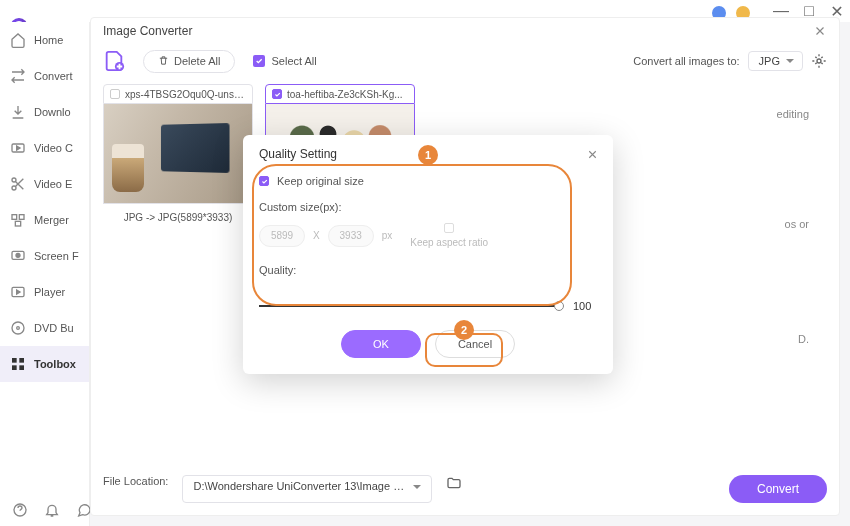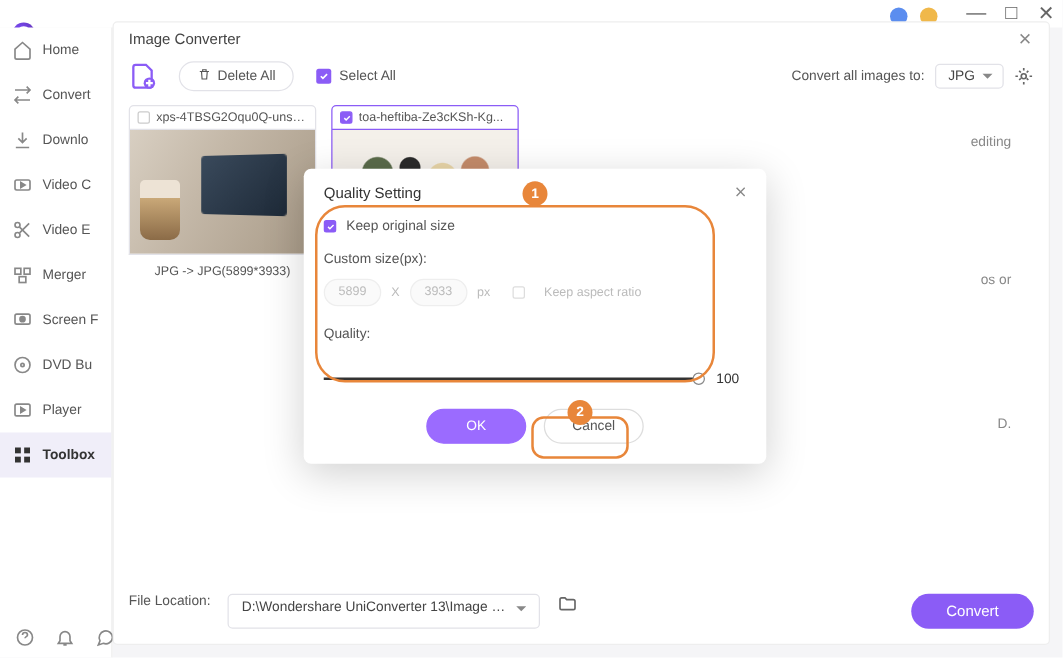--- a/index.html
+++ b/index.html
@@ -82,21 +82,21 @@
 .badge { position: absolute; width: 20px; height: 20px; border-radius: 50%; background: #e8863a; color: #fff; font-size: 11px; font-weight: 600; display: flex; align-items: center; justify-content: center; z-index: 5; }
 .badge.b1 { left: 418px; top: 145px; }
 .badge.b2 { left: 454px; top: 320px; }
 
 .modal-body { padding: 4px 16px 0; }
 .row { display: flex; align-items: center; gap: 8px; font-size: 11px; color: #555; margin-bottom: 14px; }
 .row .chkbox { cursor: pointer; }
 .custom-row { display: flex; align-items: center; gap: 8px; margin-bottom: 16px; }
 .numbox { width: 46px; height: 22px; border: 1px solid #eee; border-radius: 11px; font-size: 10px; color: #bbb; text-align: center; line-height: 20px; background: #fafafa; }
 .xlabel, .pxlabel { font-size: 10px; color: #bbb; }
-.aspect { display: flex; align-items: center; gap: 15px; font-size: 10px; color: #bbb; margin-left: 10px; }
+.aspect { display: flex; align-items: center; gap: 4px; font-size: 10px; color: #bbb; margin-left: 10px; flex-direction: column; }
 .aspect .chkbox { border-color: #ddd; }
 
 .quality-label { font-size: 11px; color: #555; margin-bottom: 24px; }
 .slider-wrap { display: flex; align-items: center; gap: 14px; }
 .slider { position: relative; flex: 1; height: 2px; background: #333; }
 .slider-thumb { position: absolute; right: -5px; top: -4px; width: 10px; height: 10px; border-radius: 50%; background: #fff; border: 1px solid #888; cursor: pointer; }
 .slider-val { font-size: 11px; color: #333; width: 24px; }
 
 .modal-actions { display: flex; gap: 14px; justify-content: center; padding-top: 18px; }
 .btn { width: 80px; height: 28px; border-radius: 14px; font-size: 11px; cursor: pointer; border: 1px solid #ddd; background: #fff; color: #555; }
@@ -184,34 +184,34 @@
         <svg viewBox="0 0 24 24" fill="none" stroke="currentColor" stroke-width="2">
           <rect x="3" y="5" width="18" height="12" rx="2"></rect>
           <circle cx="12" cy="11" r="3" fill="currentColor"></circle>
         </svg>
       </span>
       <span>Screen F</span>
     </div>
   <div class="side-item">
       <span class="side-icon">
         <svg viewBox="0 0 24 24" fill="none" stroke="currentColor" stroke-width="2">
+          <rect x="3" y="5" width="18" height="14" rx="2"></rect>
+          <path d="M10 9l5 3-5 3z" fill="currentColor"></path>
+        </svg>
+      </span>
+      <span>Player</span>
+    </div>
+  <div class="side-item">
+      <span class="side-icon">
+        <svg viewBox="0 0 24 24" fill="none" stroke="currentColor" stroke-width="2">
           <circle cx="12" cy="12" r="9"></circle>
           <circle cx="12" cy="12" r="2"></circle>
         </svg>
       </span>
       <span>DVD Bu</span>
-    </div>
-  <div class="side-item">
-      <span class="side-icon">
-        <svg viewBox="0 0 24 24" fill="none" stroke="currentColor" stroke-width="2">
-          <rect x="3" y="5" width="18" height="14" rx="2"></rect>
-          <path d="M10 9l5 3-5 3z" fill="currentColor"></path>
-        </svg>
-      </span>
-      <span>Player</span>
     </div>
   <div class="side-item active">
       <span class="side-icon">
         <svg viewBox="0 0 24 24" fill="currentColor">
           <rect x="3" y="3" width="7" height="7"></rect>
           <rect x="14" y="3" width="7" height="7"></rect>
           <rect x="3" y="14" width="7" height="7"></rect>
           <rect x="14" y="14" width="7" height="7"></rect>
         </svg>
       </span>

